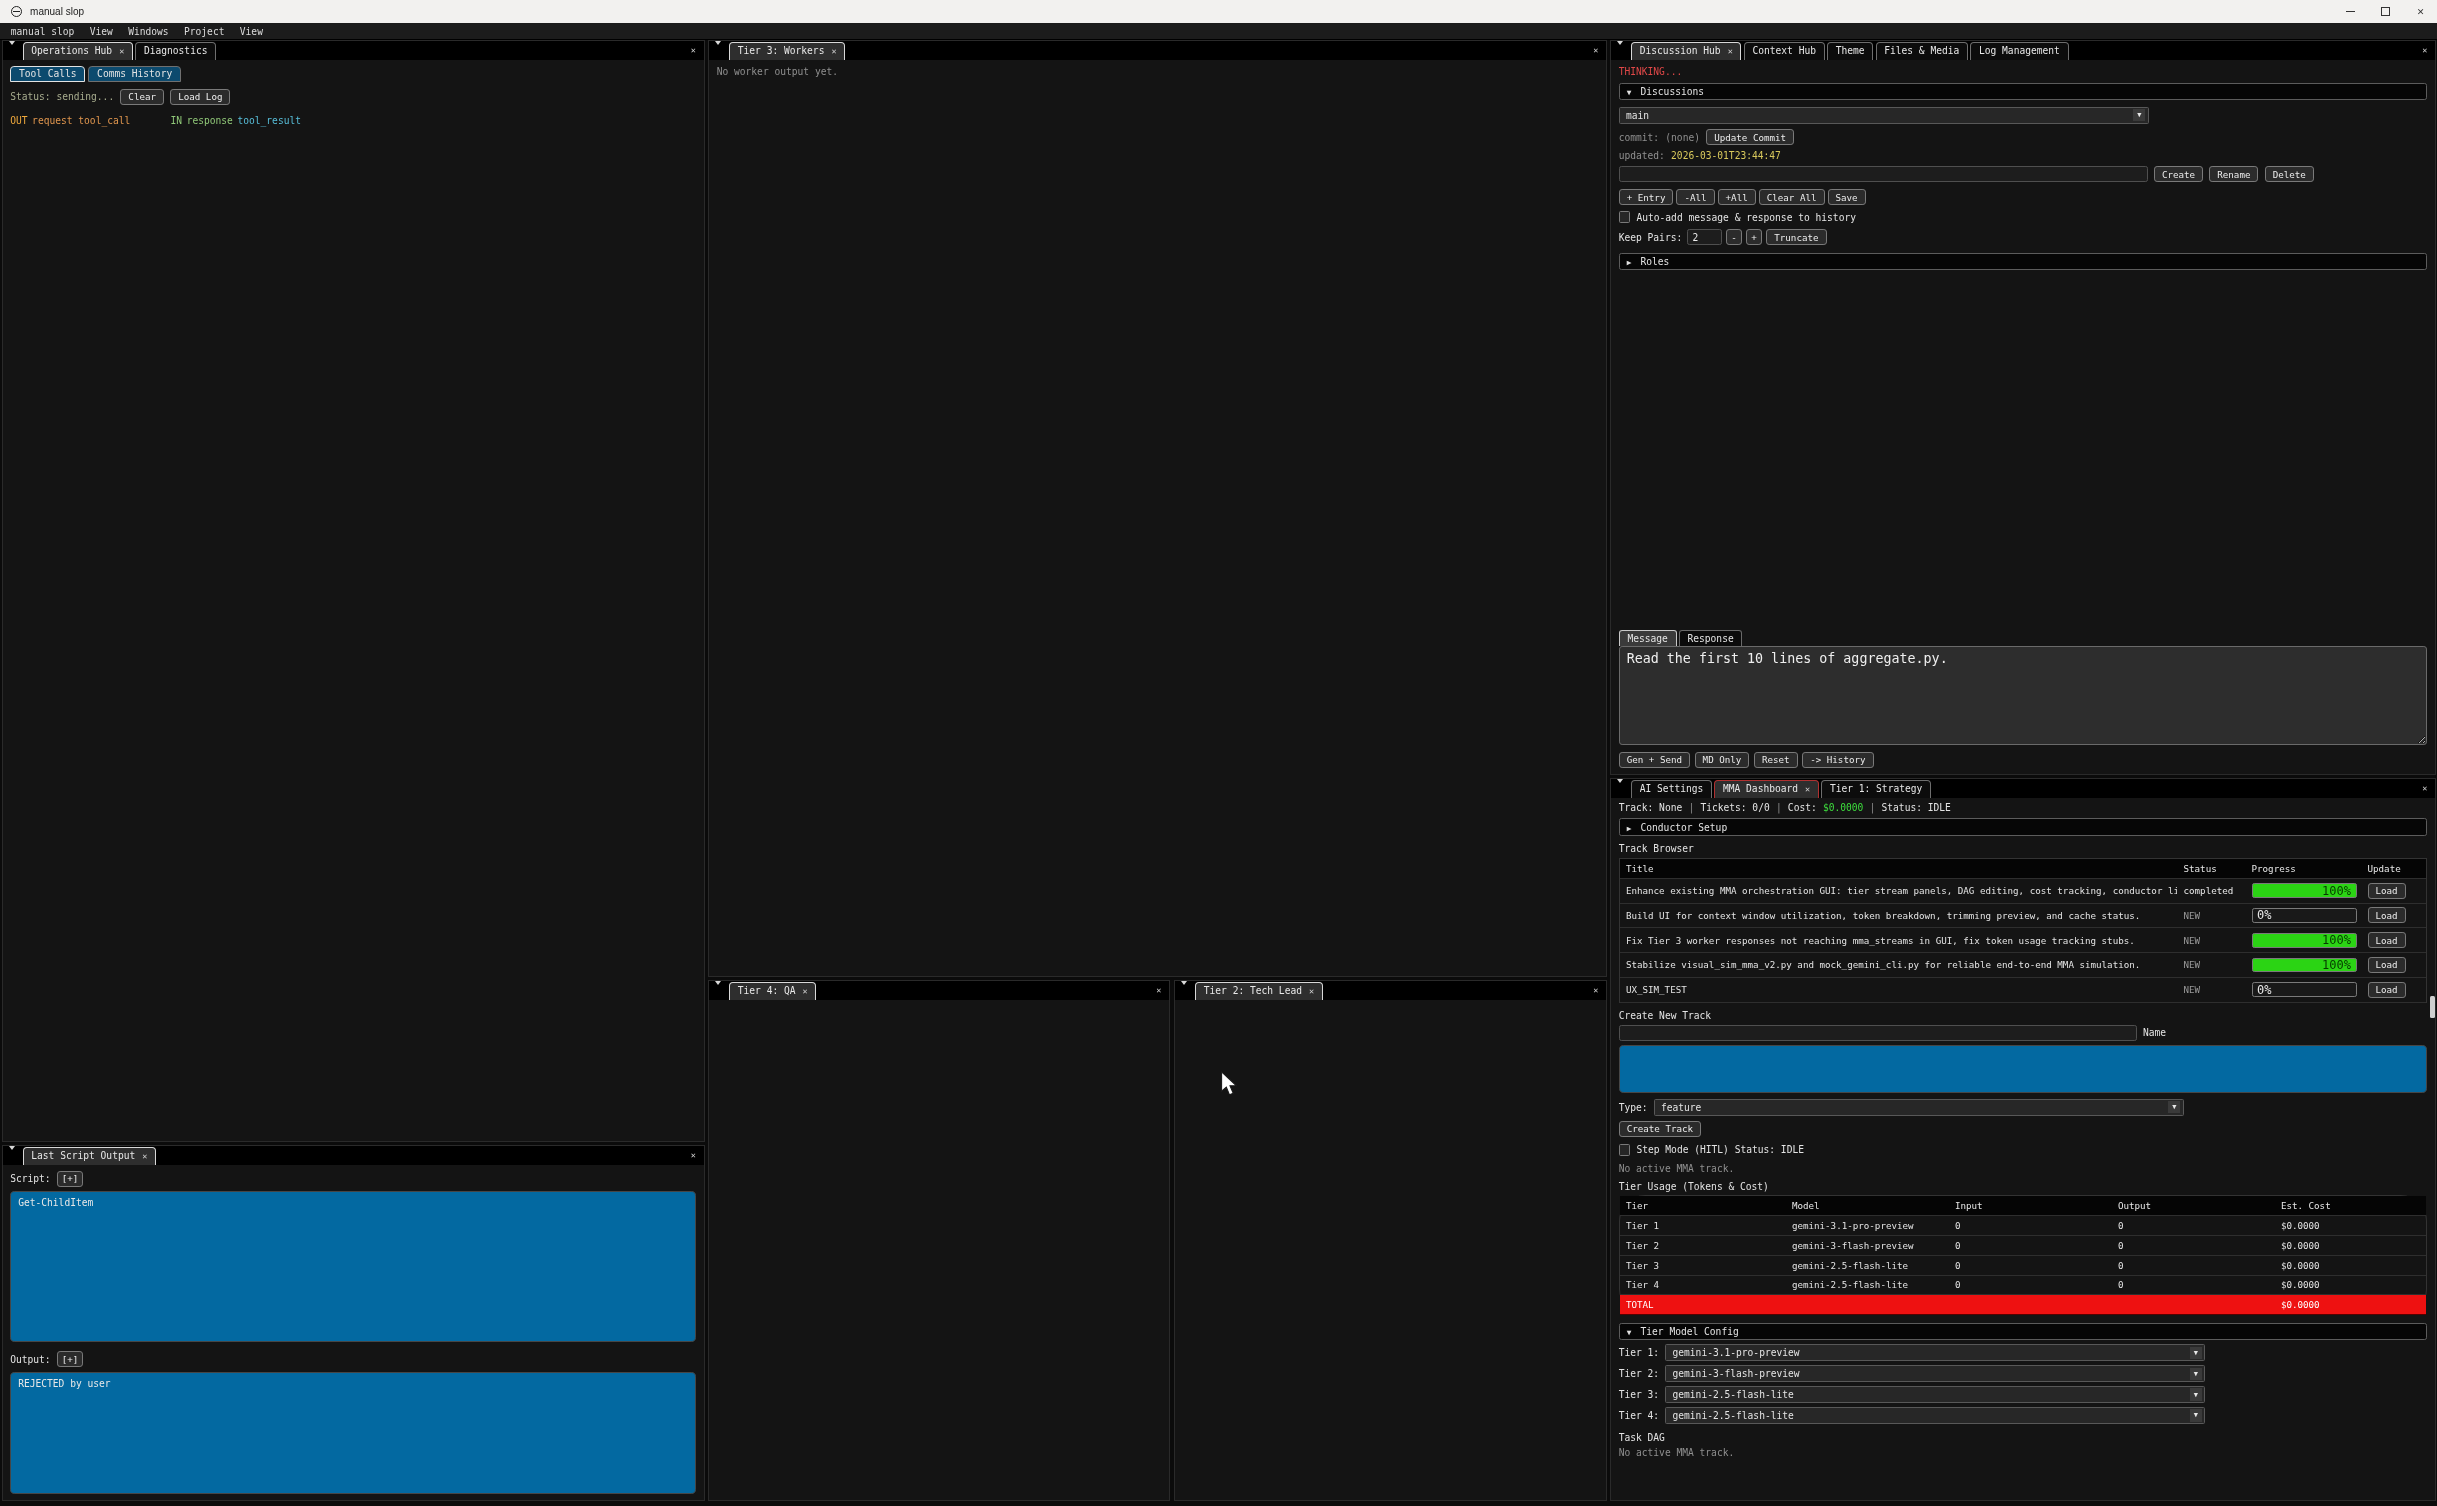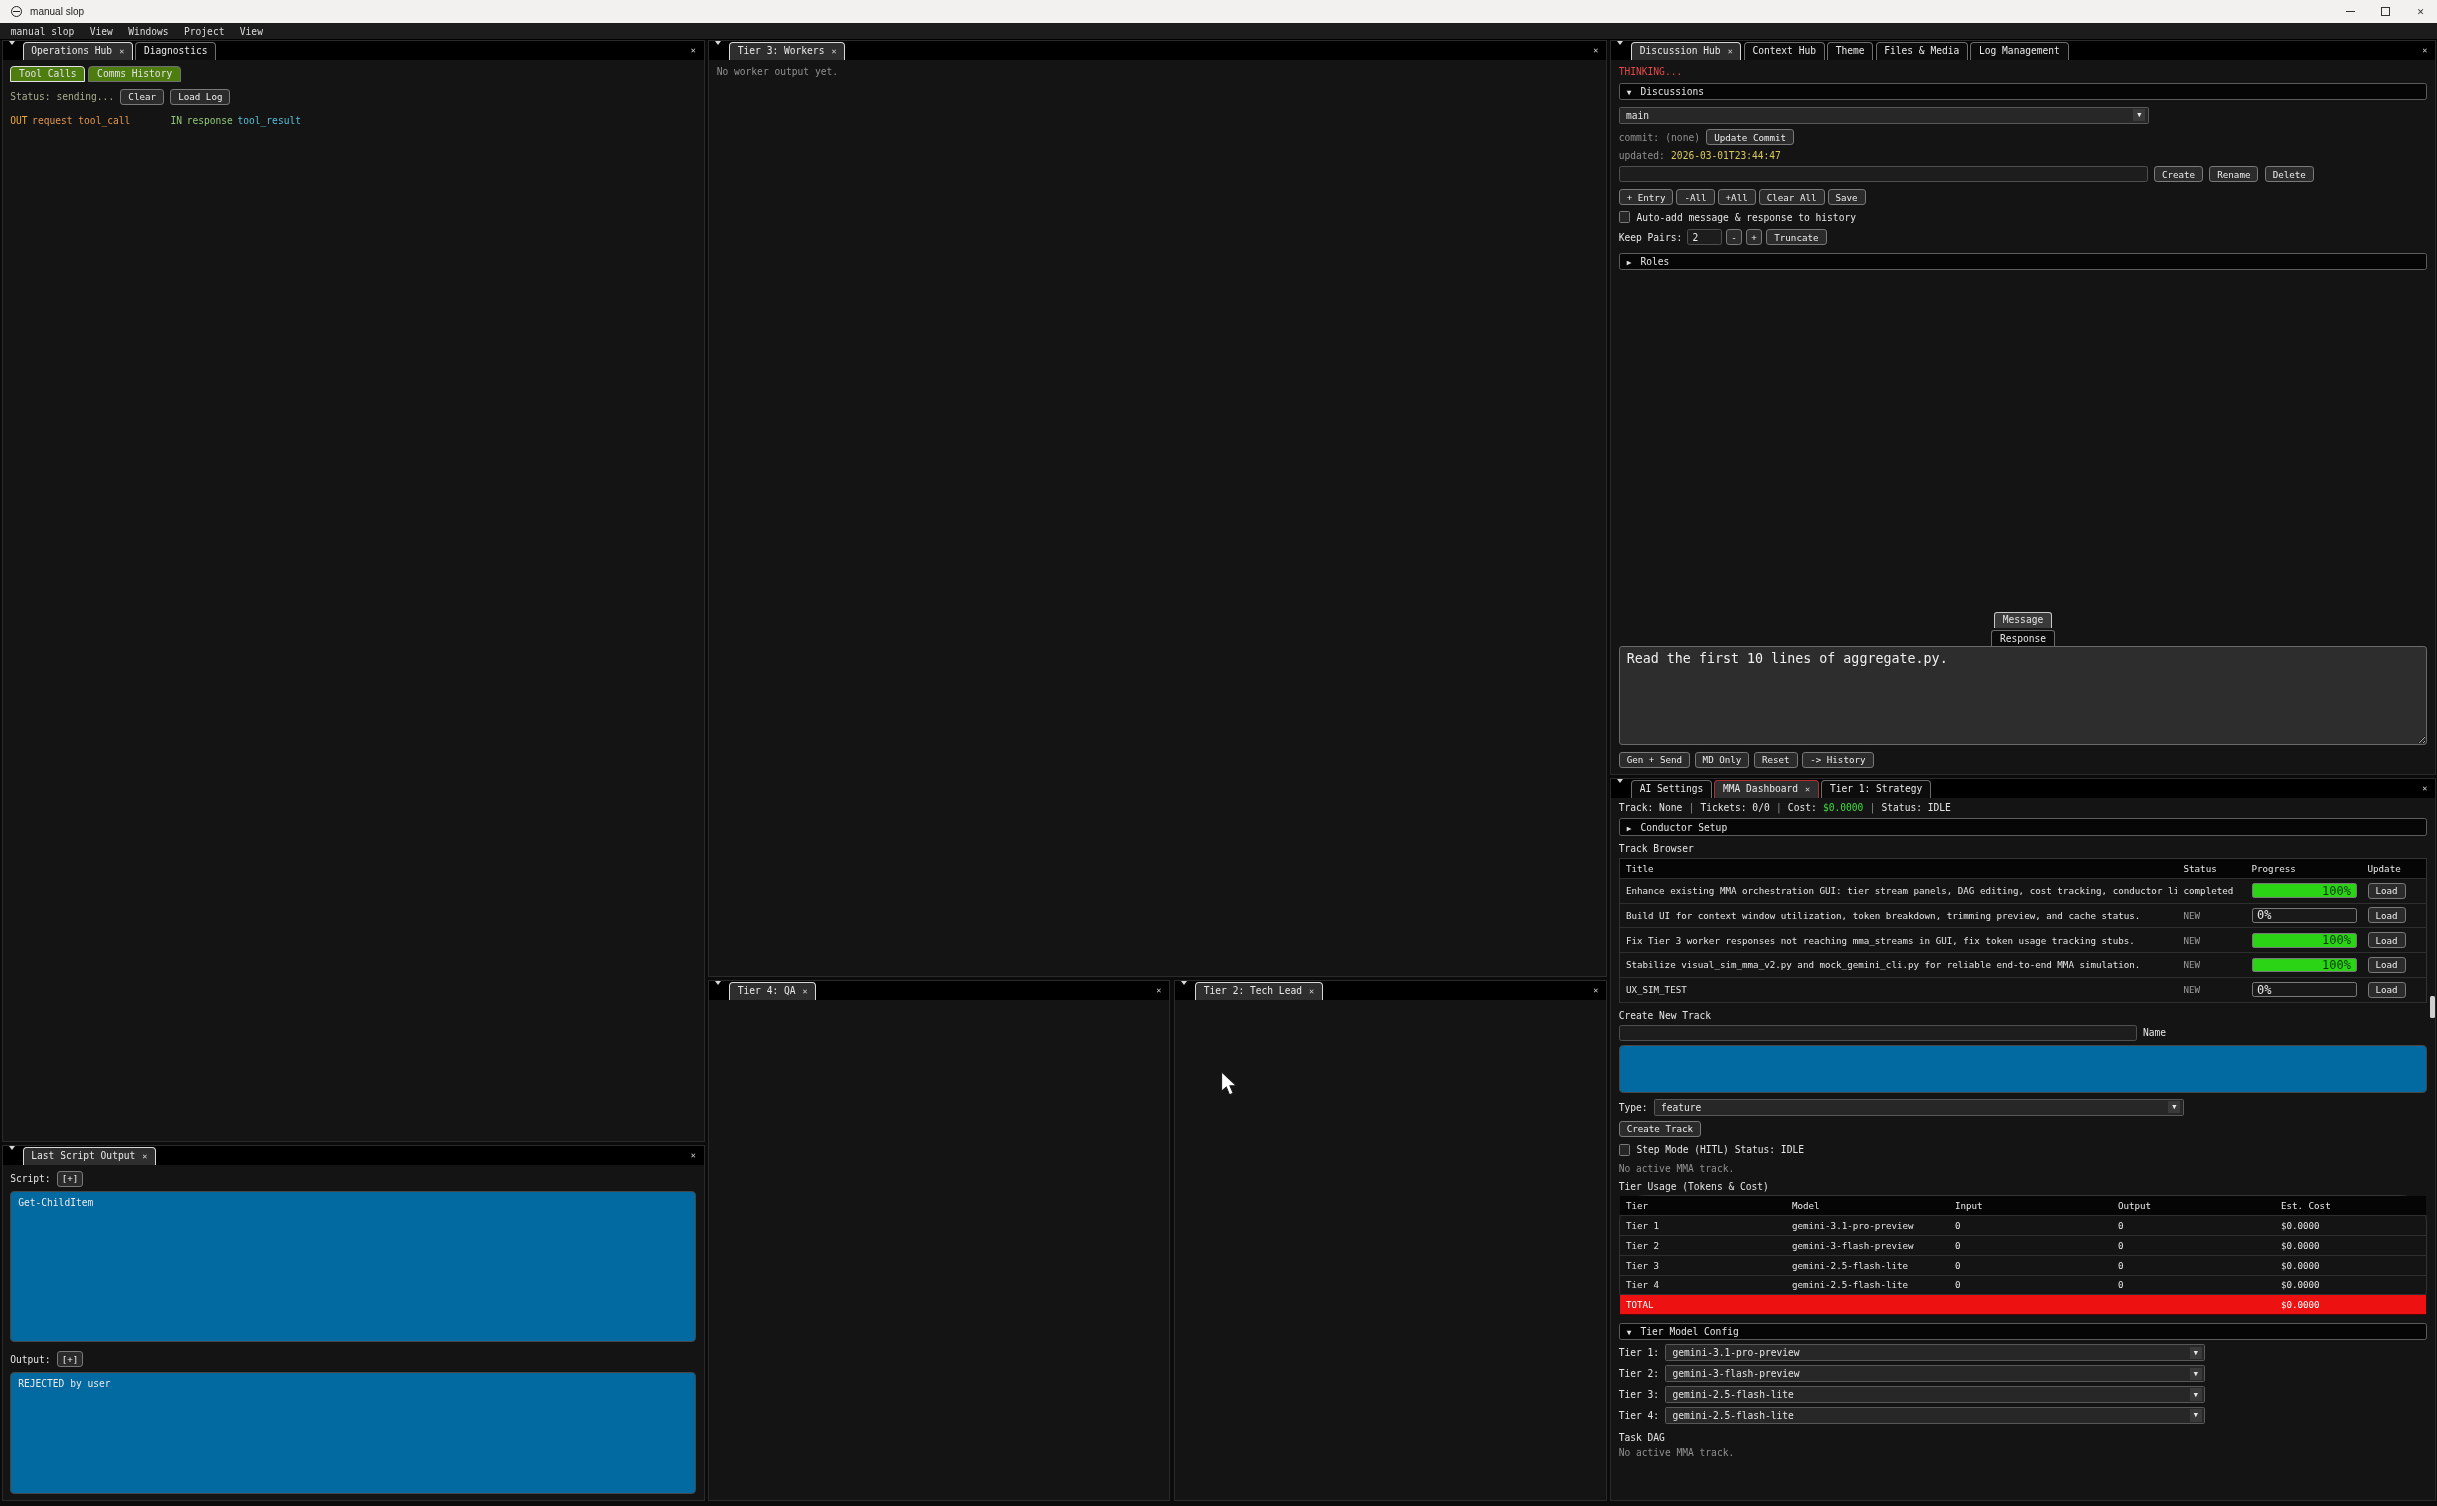--- a/index.html
+++ b/index.html
@@ -36,21 +36,21 @@
   .ptab.red { border-color:#b03030; }
   .icon-x::before { content:"\2715"; font-size:8.5px; color:#cfcfcf; }
   .pclose { position:absolute; right:7.7px; top:3.1px; }
   .pbody { flex:1; padding:6.2px 7.7px; position:relative; overflow:hidden; display:flex; flex-direction:column; }
   .muted { color:#8f8f8f; }
 
   
   .btn { background:#2b2b2b; border:0.8px solid #7a7a7a; border-radius:3.1px; color:#ececec;
     padding:1.5px 7px; font-family:inherit; font-size:9.2px; white-space:nowrap; display:inline-block; }
   .btn.sq { padding:1.5px 3.9px; }
-  .subtab { background:#4d7c0f; border:0.8px solid #707070; border-radius:3.9px 3.9px 0 0; padding:1.5px 7.7px 2.3px; display:inline-block; }
+  .subtab { background:#0c4a6e; border:0.8px solid #707070; border-radius:3.9px 3.9px 0 0; padding:1.5px 7.7px 2.3px; display:inline-block; }
   .subtab.active { border-color:#e2e2e2; }
   .input { background:#1d1d1d; border:0.8px solid #4f4f4f; border-radius:2.3px; color:#eee; height:16px;
     padding:0 4.6px; font-family:inherit; font-size:9.6px; }
   .select { background:#272727; border:0.8px solid #585858; border-radius:1.5px; height:17px; display:flex;
     align-items:center; justify-content:space-between; padding:0 2.3px 0 6.2px; }
   .sel-arr { width:12.3px; height:12.3px; background:#3a3a3a; display:flex; align-items:center; justify-content:center; }
   .sel-arr::before { content:"\25BC"; font-size:7px; color:#e8e8e8; }
   .sechdr { border:0.8px solid #5c5c5c; background:#060606; border-radius:2.3px; padding:2.3px 7px; display:flex; gap:9.2px; align-items:center; }
   .tri-d::before { content:"\25BC"; font-size:7.7px; color:#e0e0e0; }
   .tri-r::before { content:"\25B6"; font-size:7.7px; color:#e0e0e0; }
@@ -278,21 +278,21 @@
         <input class="input" style="width: 35px;" value="2">
         <span class="btn sq">-</span>
         <span class="btn sq">+</span>
         <span class="btn">Truncate</span>
       </div>
       <div class="sechdr" style="margin-top:7.7px;">
         <span class="tri-r"></span>
         <span>Roles</span>
       </div>
       <div class="spacer"></div>
-      <div class="row" style="gap:2.3px;flex-direction:column;">
+      <div class="row" style="gap:2.3px;">
         <span class="mtab active">Message</span>
         <span class="mtab">Response</span>
       </div>
       <textarea class="msgarea" style="width: 100%;">Read the first 10 lines of aggregate.py.</textarea>
       <div class="row" style="margin-top:7px; gap:4.6px;">
         <span class="btn">Gen + Send</span>
         <span class="btn">MD Only</span>
         <span class="btn">Reset</span>
         <span class="btn">-&gt; History</span>
       </div>

